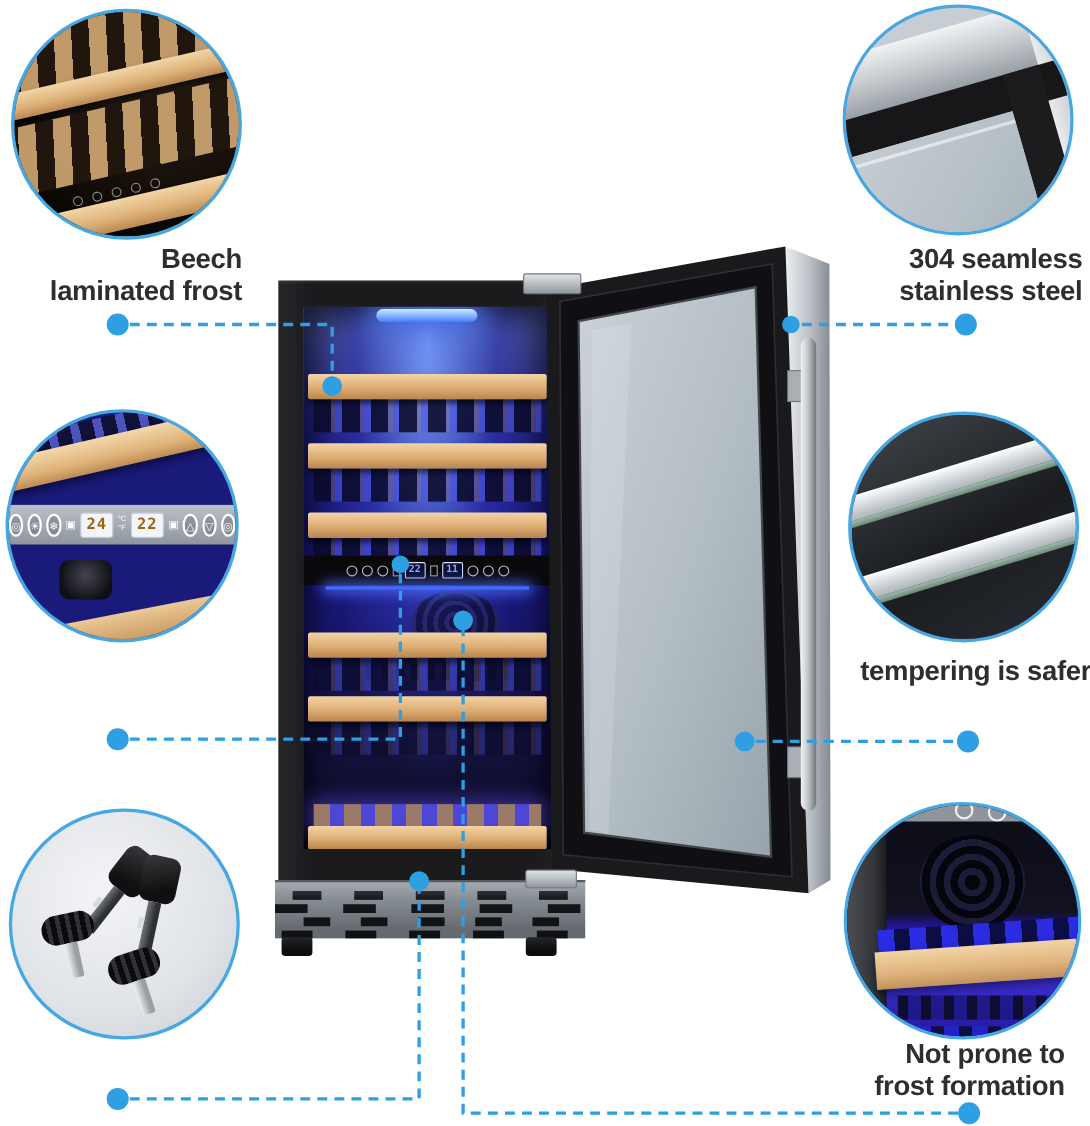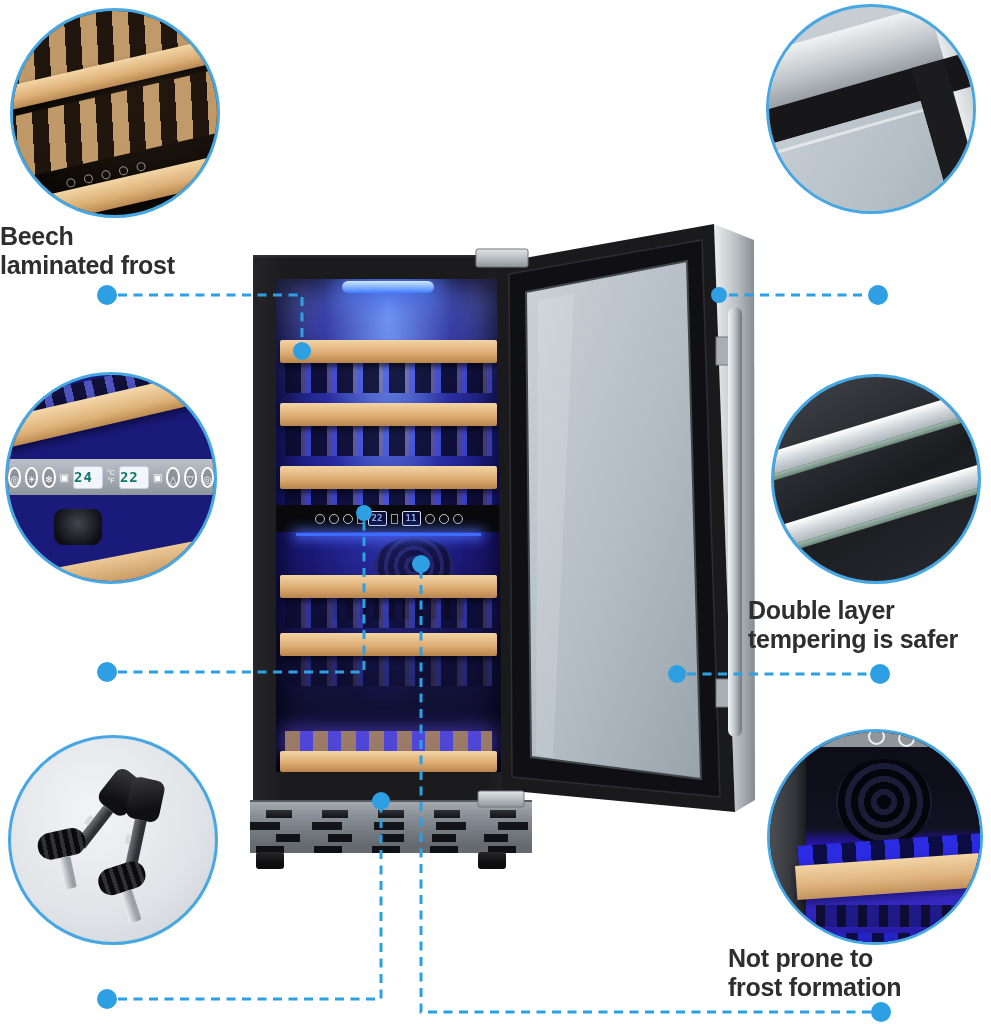--- a/index.html
+++ b/index.html
@@ -49,21 +49,21 @@
            background:linear-gradient(180deg,#f4d8ab,#deb279 65%,#bc8c52);
            box-shadow:0 4px 8px rgba(0,0,20,.55);}
   .ipanel{left:0;right:0;top:84px;height:36px;display:flex;align-items:center;justify-content:center;
           gap:4px;background:linear-gradient(180deg,#bcc1c9,#8f959d);}
   .ipanel span{position:static;}
   .iico{width:21px;height:21px;border:2px solid #fff;border-radius:50%;color:#fff;
         font-size:10px;line-height:21px;text-align:center;background:rgba(40,44,52,.22);
         box-sizing:border-box;}
   .imini{width:11px;height:15px;color:#fff;font-size:10px;line-height:15px;text-align:center;}
   .idisp{min-width:28px;height:21px;border-radius:3px;background:#f2f5fa;border:1px solid #c6cedd;
-         color:#0f766e;font:700 14px/21px "DejaVu Sans Mono",monospace;text-align:left;
+         color:#a16207;font:700 14px/21px "DejaVu Sans Mono",monospace;text-align:center;
          letter-spacing:1px;}
   .iunits{display:flex;flex-direction:column;color:#fff;font-size:7px;line-height:8px;
           align-items:center;}
   .l-knob{left:46px;top:134px;width:48px;height:36px;border-radius:9px;
           background:radial-gradient(circle at 50% 40%,#44444e,#0e0e14 75%);}
   .l-bottom{left:0px;top:182px;width:210px;height:26px;transform:rotate(-11deg);
             background:linear-gradient(180deg,#ecc997,#c99c63);}
 
   
   .c-glass{left:771px;top:374px;width:204px;height:204px;
@@ -102,21 +102,21 @@
          background:repeating-linear-gradient(90deg,#2b2be2 0 15px,#0d0d45 15px 29px);}
   .f-shelf{left:-10px;top:112px;width:200px;height:34px;transform:rotate(-4deg);
          background:linear-gradient(180deg,#f2d4a5,#deb37d 60%,#c2915b);
          box-shadow:0 4px 8px rgba(0,0,30,.5);}
   .f-vents{left:10px;top:158px;width:160px;height:22px;opacity:.85;
          background:repeating-linear-gradient(90deg,#08081c 0 9px,#1d1780 9px 21px);}
   .f-low{left:0px;top:186px;width:174px;height:24px;opacity:.9;
          background:repeating-linear-gradient(90deg,#2323c8 0 14px,#0b0b38 14px 26px);}
 
   
-  .callout-label{position:absolute;z-index:5;text-align:left;color:#2e2e2e;
+  .callout-label{position:absolute;z-index:5;text-align:right;color:#2e2e2e;
                  font-weight:700;font-size:25px;line-height:1.16;letter-spacing:-.3px;}
 
   
   .cabinet{position:absolute;left:253px;top:255px;width:264px;height:545px;z-index:1;
            background:linear-gradient(90deg,#26262a,#1b1b1e 12%,#1b1b1e 88%,#242428);
            box-shadow:inset 0 2px 2px rgba(255,255,255,.08);}
   .cab-inner{position:absolute;left:23px;top:24px;right:16px;bottom:28px;overflow:hidden;
            background:radial-gradient(ellipse at 50% 6%,rgba(120,160,255,.9) 0%,rgba(60,70,220,.35) 40%,rgba(0,0,0,0) 62%),
                       linear-gradient(180deg,#474f8e 0%,#20227e 22%,#1a1a86 45%,#191668 62%,#131240 78%,#0d0d20 100%);
            box-shadow:inset 0 0 26px 8px rgba(0,0,10,.7);}
@@ -335,24 +335,27 @@
       <div class="f-shelf"></div>
       <div class="f-vents"></div>
       <div class="f-low"></div>
     </div>
   </div>
 
   <div class="callout-label" style="left:0;top:222px;width:220px">
     <div>Beech</div>
     <div>laminated frost</div>
   </div>
+  <div class="callout-label" style="left:744px;top:222px;width:240px">
+    <div>304 seamless</div>
+    <div>stainless steel</div>
+  </div>
   <div class="callout-label" style="left:0;top:596px;width:214px">
   </div>
   <div class="callout-label" style="left:748px;top:596px;width:244px">
-    <div>Double layer</div>
     <div>tempering is safer</div>
   </div>
   <div class="callout-label" style="left:728px;top:944px;width:240px">
     <div>Not prone to</div>
     <div>frost formation</div>
   </div>
 
   <svg class="connectors" width="991" height="1024" viewBox="0 0 991 1024">
     <g stroke="#2d9fe2" stroke-width="3" fill="none" stroke-dasharray="9 6.5">
       <path d="M118 295 H302 V344"></path>

